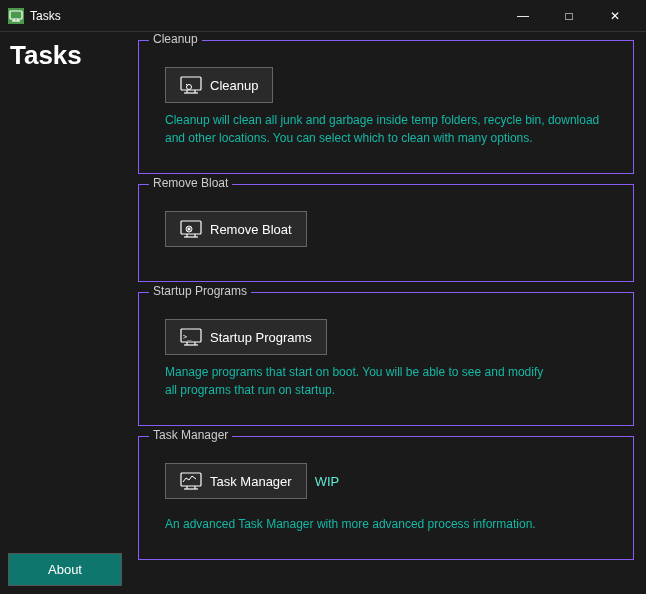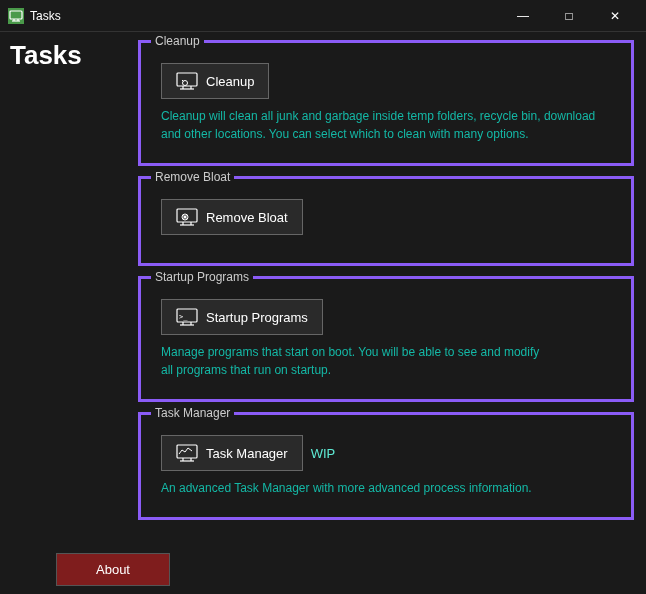--- a/index.html
+++ b/index.html
@@ -86,45 +86,44 @@
     .page-title {
       font-size: 26px;
       font-weight: bold;
       color: #ffffff;
       position: absolute;
       top: 40px;
       left: 10px;
     }
 
     .about-button {
-      background: #7f1d1d;
+      background: #0f766e;
       border: 1px solid #555;
       color: #ffffff;
       padding: 8px 32px;
       cursor: pointer;
       font-size: 13px;
       width: 100%;
       text-align: center;
-      margin-left: 48px;
     }
 
     
     .right-panel {
       flex: 1;
       padding: 8px 12px 8px 8px;
       overflow-y: auto;
       display: flex;
       flex-direction: column;
       gap: 10px;
     }
 
     
     .section-group {
-      border: 3px solid #8b5cf6;
-      padding: 20px;
+      border: 1px solid #8b5cf6;
+      padding: 26px;
       position: relative;
     }
 
     .section-group-label {
       position: absolute;
       top: -9px;
       left: 10px;
       background: #1a1a1a;
       padding: 0 4px;
       font-size: 12px;
@@ -280,17 +279,17 @@
               <line x1="7" y1="14" x2="7" y2="17" stroke="white" stroke-width="1.2"></line>
               <line x1="15" y1="14" x2="15" y2="17" stroke="white" stroke-width="1.2"></line>
               <line x1="4" y1="17" x2="18" y2="17" stroke="white" stroke-width="1.2"></line>
               <polyline points="3,10 6,6 9,8 12,4 16,7" stroke="white" stroke-width="1" fill="none"></polyline>
             </svg>
           </span>
           <span>Task Manager</span>
         </button>
         <span class="wip-label">WIP</span>
       </div>
-      <p class="section-desc" style="margin-top:8px;">An advanced Task Manager with more advanced process information.</p>
+      <p class="section-desc" style="margin-top:16px;">An advanced Task Manager with more advanced process information.</p>
     </div>
 
   </div>
 </div>
 
 </body></html>

